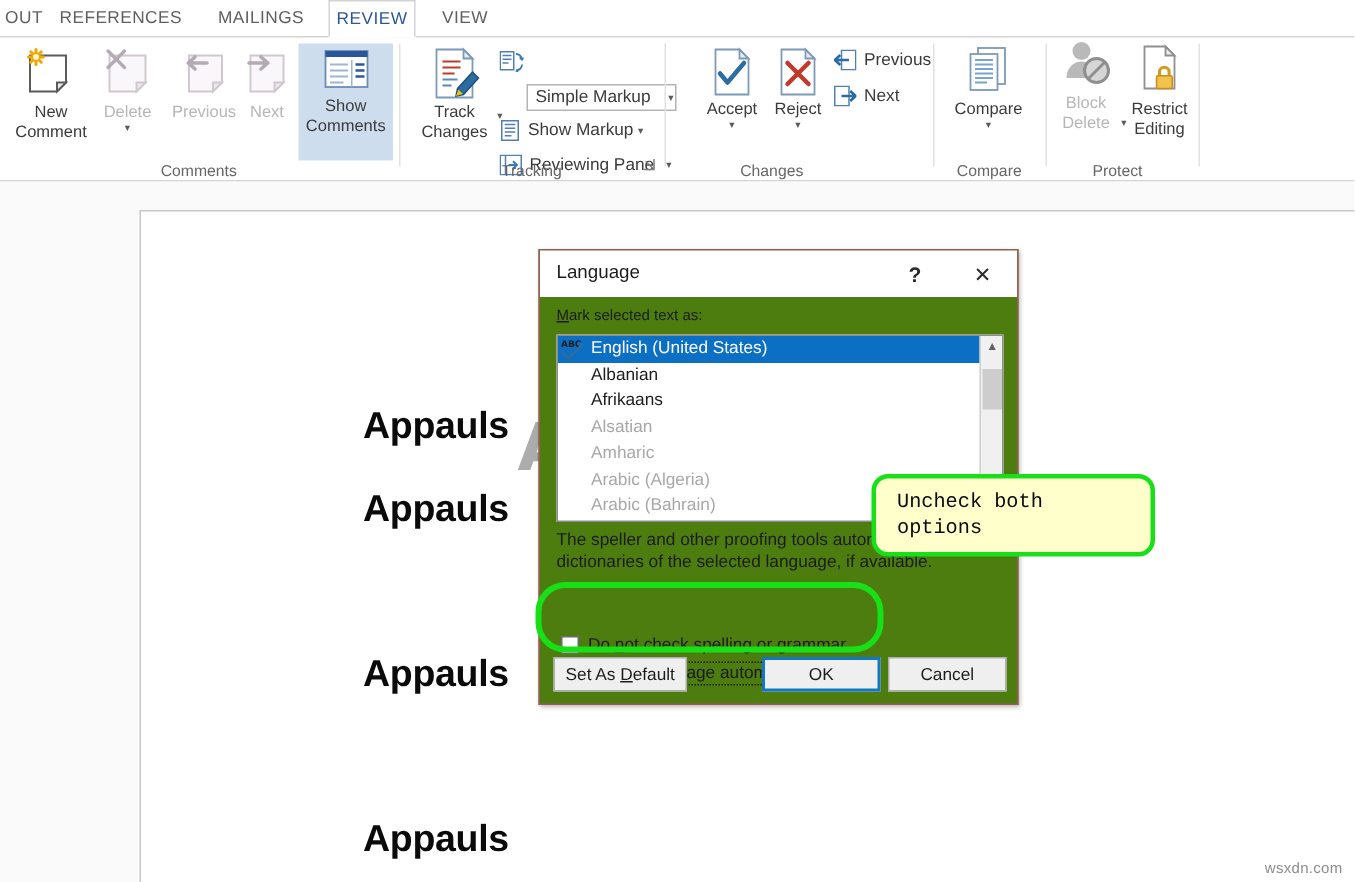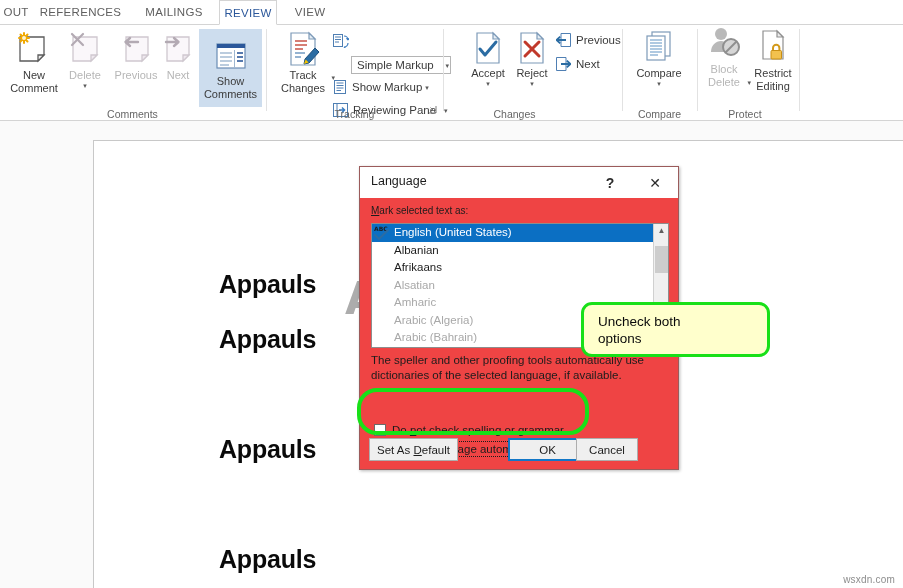--- a/index.html
+++ b/index.html
@@ -86,40 +86,40 @@
     position: absolute; left: 0; top: 121px; width: 903px; height: 467px;
     background: #fafafa;
   }
   #page {
     position: absolute; left: 93px; top: 19px; width: 860px; height: 470px;
     background: #ffffff;
     border: 1px solid #c8c8c8;
   }
   .doc-line {
     position: absolute; font-size: 25px; font-weight: bold; color: #0a0a0a;
-    letter-spacing: -0.2px; white-space: nowrap;
+    letter-spacing: -0.2px; white-space: nowrap; margin-left: 23px;
   }
   #watermark {
     position: absolute; left: 345px; top: 273px;
     font-size: 44px; font-weight: bold; color: #9e9e9e;
     letter-spacing: 1px; white-space: nowrap; opacity: .85;
     font-family: "DejaVu Sans", sans-serif;
   }
   #watermark-badge {
     position: absolute; left: 357px; top: 282px; width: 42px; height: 40px;
   }
   #wsxdn {
     position: absolute; right: 8px; bottom: 3px;
     font-size: 10px; color: #8d8d8d; letter-spacing: .2px;
   }
 
   
   #dialog {
     position: absolute; left: 359px; top: 166px; width: 320px; height: 304px;
-    background: #ef4444;
+    background: #4d7c0f;
     border: 1px solid #9b5b5b;
     box-shadow: 1px 1px 3px rgba(0,0,0,.28);
   }
   #dlg-title-bar {
     position: absolute; left: 0; top: 0; width: 100%; height: 31px;
     background: #ffffff;
   }
   #dlg-title {
     position: absolute; left: 11px; top: 7px;
     font-size: 12.5px; color: #1c1c1c;
@@ -177,22 +177,22 @@
     position: absolute; height: 23px; background: #efefef;
     border: 1px solid #adadad; font-size: 11.5px; color: #1c1c1c;
     display: flex; align-items: center; justify-content: center; cursor: default;
   }
   .dlgbtn.default { border: 2px solid #1277c7; }
   #green-box-cb {
     position: absolute; left: 357px; top: 388px; width: 232px; height: 47px;
     border: 4px solid #18e018; border-radius: 20px; pointer-events: none;
   }
   #callout {
-    position: absolute; left: 581px; top: 302px; width: 189px; height: 55px;
-    background: #ffffcc; border: 3px solid #18e018; border-radius: 11px;
+    position: absolute; left: 581px; top: 316px; width: 189px; height: 55px;
+    background: #ffffcc; border: 3px solid #18e018; border-radius: 11px; font-family: Liberation Mono, monospace;
   }
   #callout-text {
     position: absolute; left: 14px; top: 8px; font-size: 13.5px;
     color: #0a0a0a; line-height: 17px; font-weight: 500;
   }
   u.acc { text-decoration: underline; }
 </style>
 </head>
 <body>
 
@@ -256,21 +256,21 @@
       <div class="ico" style="width:40px;height:40px;">
         <svg width="40" height="40" viewBox="0 0 40 40">
           <path d="M9 8 h22 v18 l-6 6 H9 Z" fill="#faf7fa" stroke="#cfc8cf" stroke-width="1.3"></path>
           <path d="M31 26 l-6 6 v-6 z" fill="#efe9ef" stroke="#cfc8cf" stroke-width="1.3"></path>
           <path d="M8 13 H20 M16 9 L20.5 13 L16 17" fill="none" stroke="#b3aab3" stroke-width="2.4" stroke-linecap="round" stroke-linejoin="round"></path>
         </svg>
       </div>
       <div class="cap">Next</div>
     </div>
 
-    <div class="big-btn sel" style="left:199px;top:4px;width:63px;height:78px;padding-top:12px;">
+    <div class="big-btn sel" style="left:199px;top:4px;width:63px;height:78px;padding-top:2px;">
       <div class="ico" style="width:36px;height:34px;">
         <svg width="36" height="34" viewBox="0 0 36 34">
           <rect x="4" y="3" width="28" height="24" fill="#ffffff" stroke="#6b8db5" stroke-width="1.2"></rect>
           <rect x="4" y="3" width="28" height="4" fill="#2b579a"></rect>
           <g stroke="#9eb6d0" stroke-width="1.4">
             <line x1="7" y1="12" x2="19" y2="12"></line>
               <line x1="7" y1="16" x2="19" y2="16"></line>
             <line x1="7" y1="20" x2="19" y2="20"></line>
               <line x1="7" y1="24" x2="16" y2="24"></line>
           </g>
@@ -542,21 +542,21 @@
       </div>
     </div>
   </div>
 
   <div class="dlgbtn" style="left:369px;top:438px;width:89px;">
     <span><span>Set As </span><u class="acc">D</u><span>efault</span></span>
   </div>
   <div class="dlgbtn default" style="left:508px;top:438px;width:79px;">
     <span>OK</span>
   </div>
-  <div class="dlgbtn" style="left:576px;top:438px;width:62px;">
+  <div class="dlgbtn" style="left:592px;top:438px;width:79px;">
     <span>Cancel</span>
   </div>
 
   <div id="green-box-cb"></div>
 
   <div id="callout">
     <div id="callout-text">
       <div>Uncheck both</div>
       <div>options</div>
     </div>

